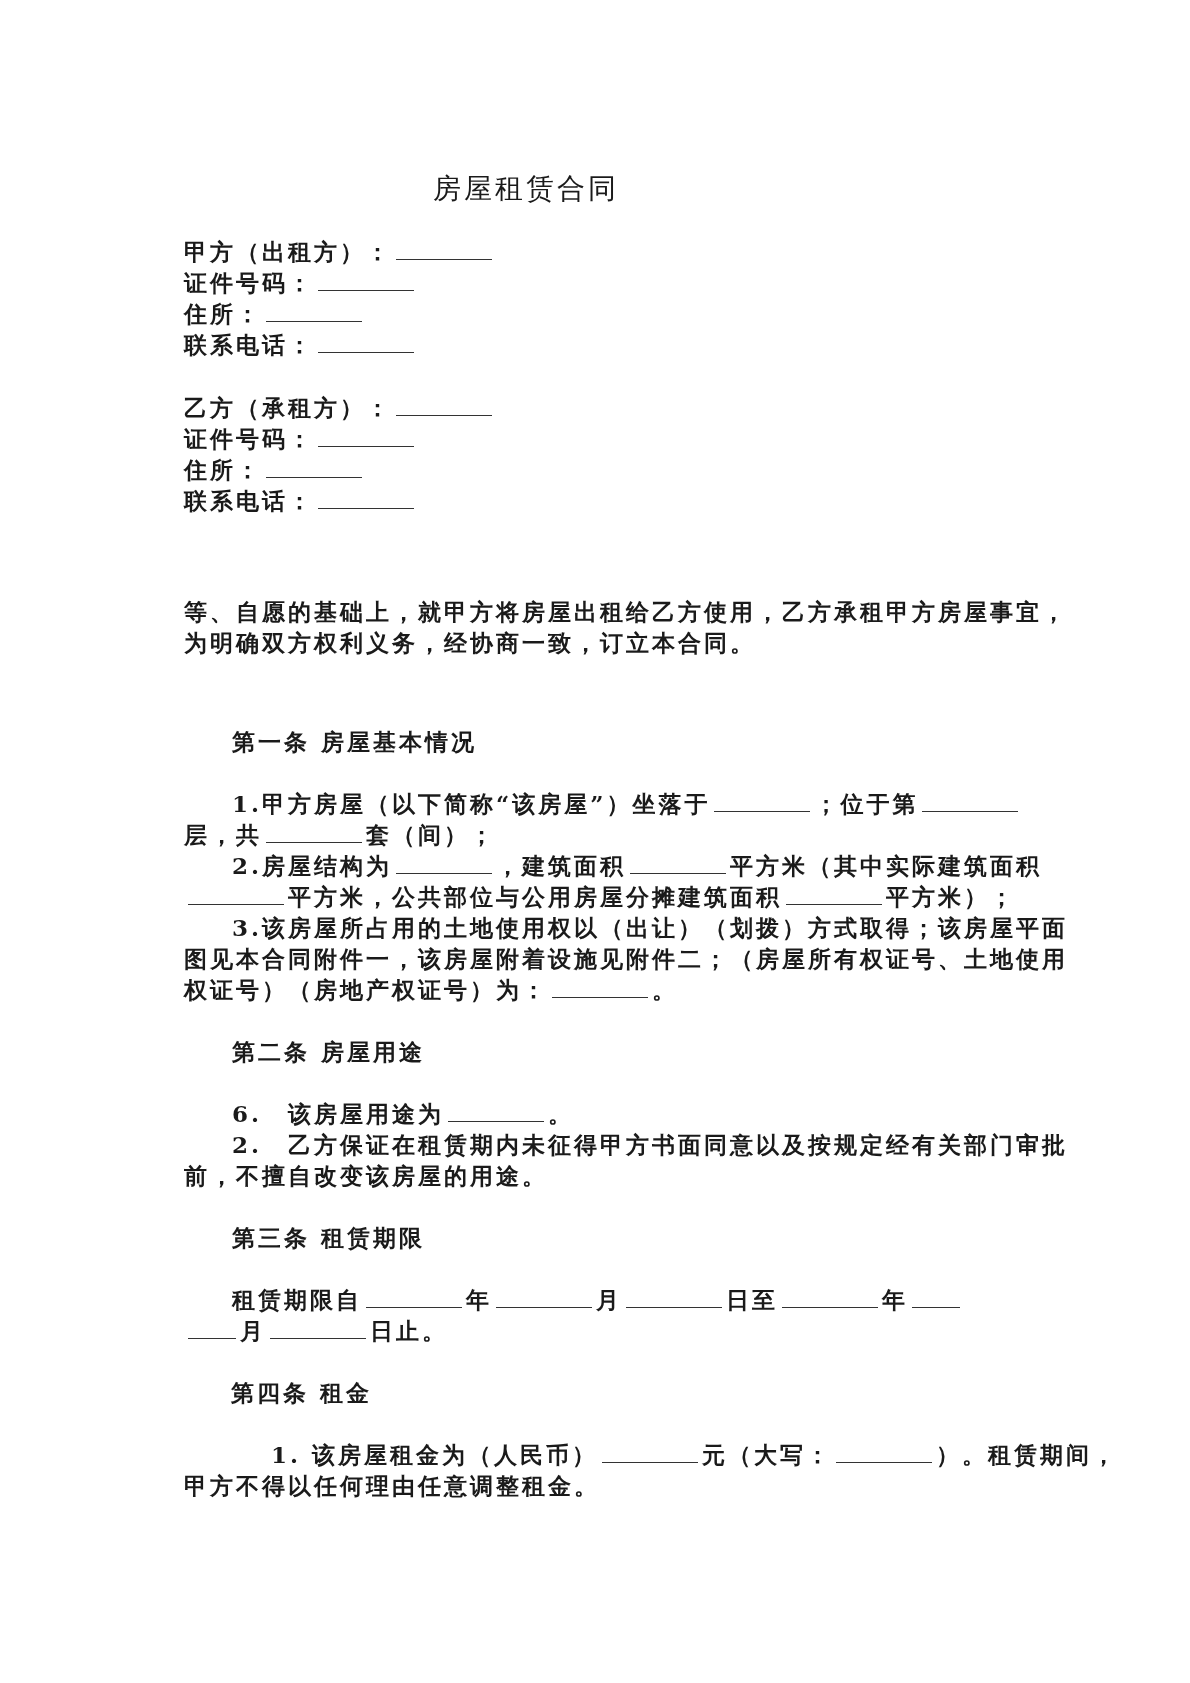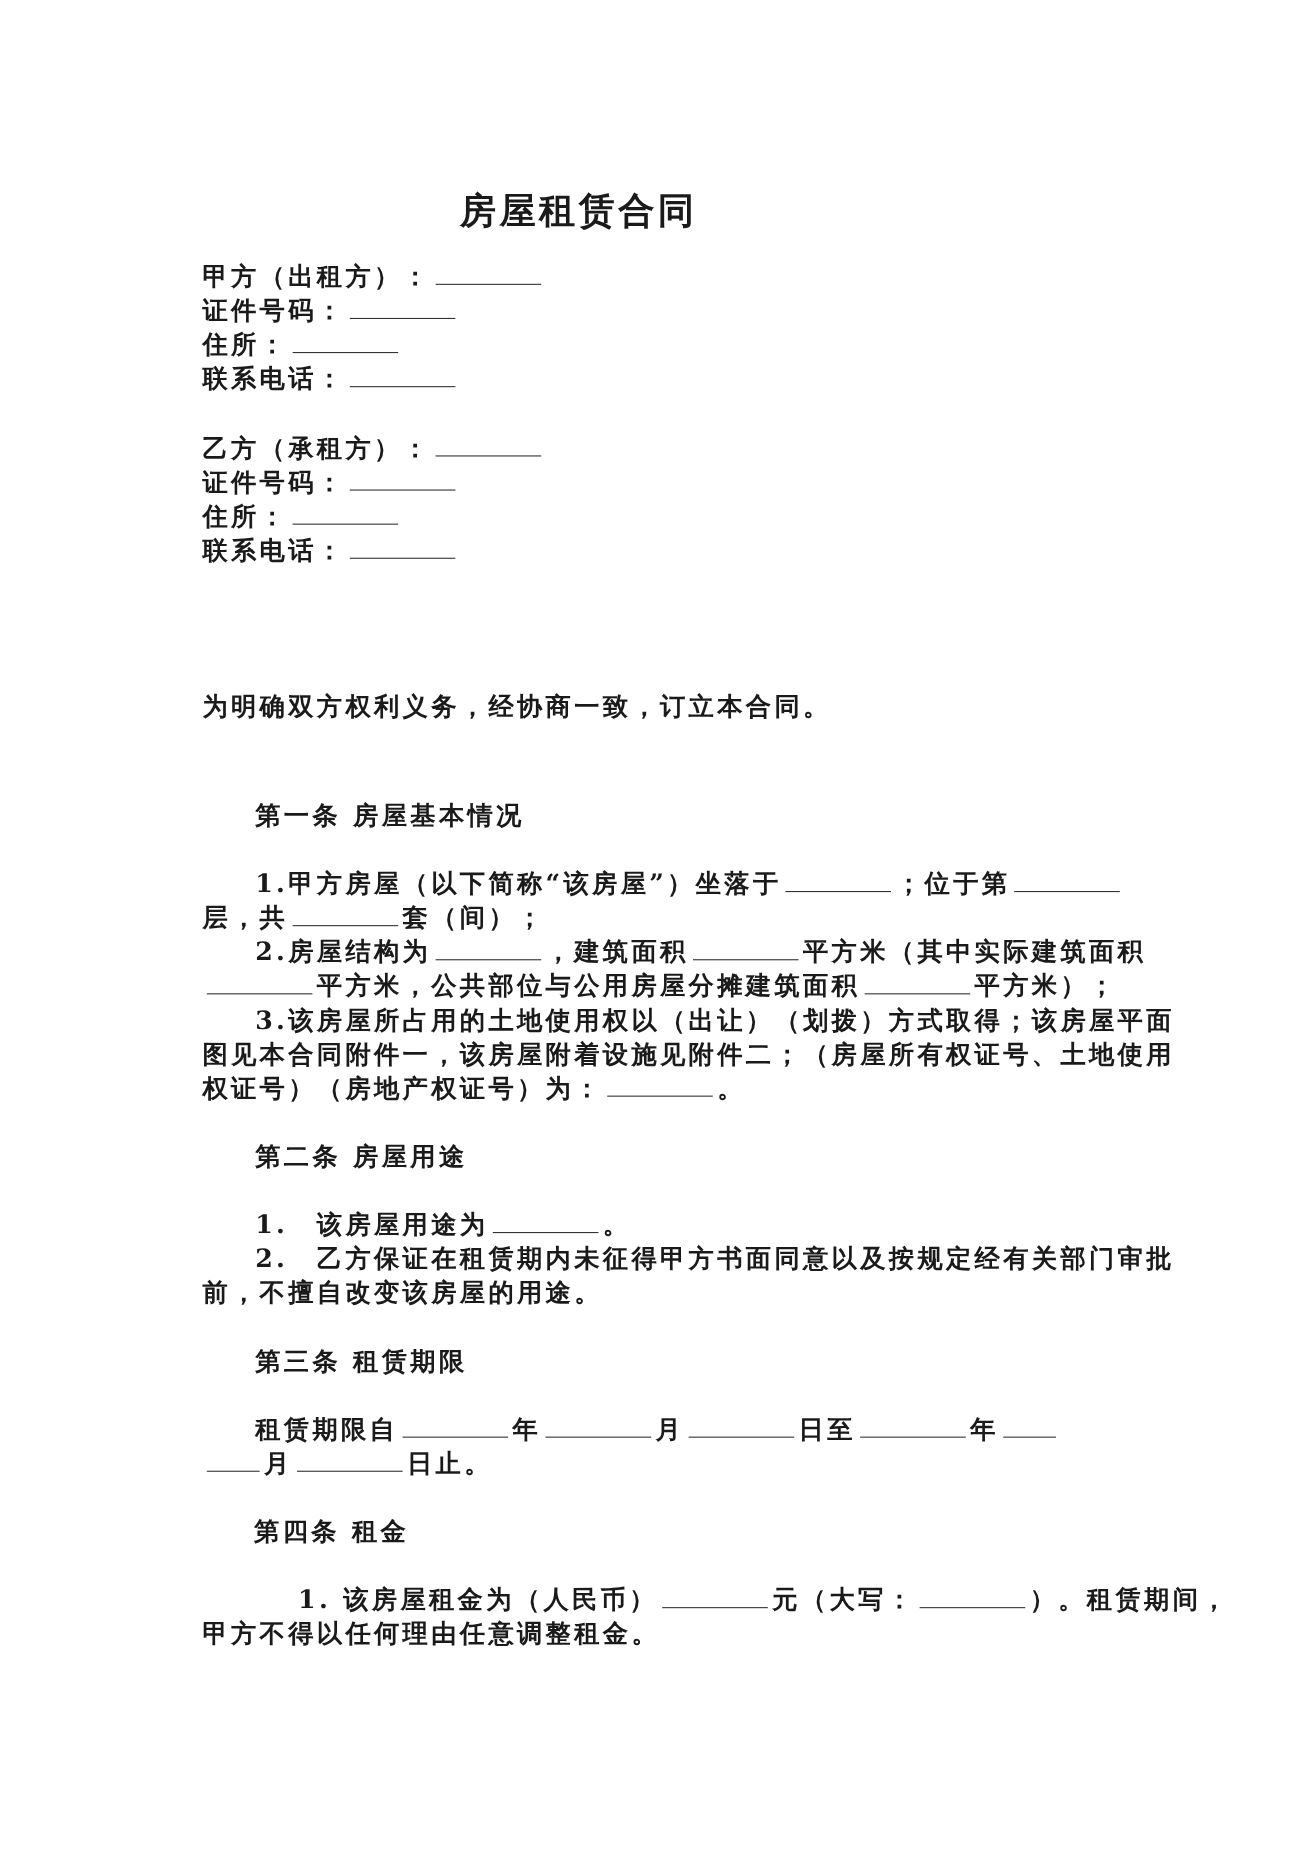--- a/index.html
+++ b/index.html
@@ -4,21 +4,21 @@
   <style>
     html, body { margin: 0; padding: 0; background: #ffffff; }
     body {
       width: 1190px; height: 1683px; position: relative; overflow: hidden;
       font-family: "DejaVu Serif", "Liberation Serif", serif;
       color: #1a1a1a;
     }
     .page { position: absolute; left: 0; top: 0; width: 1190px; height: 1683px; }
     .title {
       position: absolute; top: 170px; left: 0; width: 1052px; text-align: center;
-      font-size: 33px; letter-spacing: 3px; font-weight: bold;
+      font-size: 28px; letter-spacing: 3px; font-weight: normal;
     }
     .line {
       position: absolute; left: 184px; font-size: 23px; letter-spacing: 3px;
       white-space: nowrap; line-height: 31px; font-weight: bold;
     }
     .blank {
       display: inline-block; width: 96px; border-bottom: 1px solid #333;
       height: 22px; vertical-align: baseline; margin: 0 4px;
     }
     .blank.short { width: 48px; }
@@ -50,20 +50,21 @@
   <div class="line" style="top:423px;">
     <span>证件号码：</span><span class="blank"></span>
   </div>
   <div class="line" style="top:454px;">
     <span>住所：</span><span class="blank"></span>
   </div>
   <div class="line" style="top:485px;">
     <span>联系电话：</span><span class="blank"></span>
   </div>
 
+  <div class="line" style="top:596px;">等、自愿的基础上，就甲方将房屋出租给乙方使用，乙方承租甲方房屋事宜，</div>
   <div class="line" style="top:627px;text-align:right;">为明确双方权利义务，经协商一致，订立本合同。</div>
 
   <div class="line indent" style="top:726px;">第一条 房屋基本情况</div>
   <div class="line indent" style="top:788px;">
     <span>1.甲方房屋（以下简称“该房屋”）坐落于</span><span class="blank"></span><span>；位于第</span><span class="blank"></span>
   </div>
   <div class="line" style="top:819px;">
     <span>层，共</span><span class="blank"></span><span>套（间）；</span>
   </div>
   <div class="line indent" style="top:850px;">
@@ -73,21 +74,21 @@
     <span class="blank"></span><span>平方米，公共部位与公用房屋分摊建筑面积</span><span class="blank"></span><span>平方米）；</span>
   </div>
   <div class="line indent" style="top:912px;">3.该房屋所占用的土地使用权以（出让）（划拨）方式取得；该房屋平面</div>
   <div class="line" style="top:943px;">图见本合同附件一，该房屋附着设施见附件二；（房屋所有权证号、土地使用</div>
   <div class="line" style="top:974px;">
     <span>权证号）（房地产权证号）为：</span><span class="blank"></span><span>。</span>
   </div>
 
   <div class="line indent" style="top:1036px;">第二条 房屋用途</div>
   <div class="line indent" style="top:1098px;">
-    <span>1.　该房屋用途为</span><span class="blank"></span><span>。</span>
+    <span>6.　该房屋用途为</span><span class="blank"></span><span>。</span>
   </div>
   <div class="line indent" style="top:1129px;">2.　乙方保证在租赁期内未征得甲方书面同意以及按规定经有关部门审批</div>
   <div class="line" style="top:1160px;">前，不擅自改变该房屋的用途。</div>
 
   <div class="line indent" style="top:1222px;">第三条 租赁期限</div>
   <div class="line indent" style="top:1284px;">
     <span>租赁期限自</span><span class="blank"></span><span>年</span><span class="blank"></span><span>月</span><span class="blank"></span><span>日至</span><span class="blank"></span><span>年</span><span class="blank short"></span>
   </div>
   <div class="line" style="top:1315px;">
     <span class="blank short"></span><span>月</span><span class="blank"></span><span>日止。</span>

